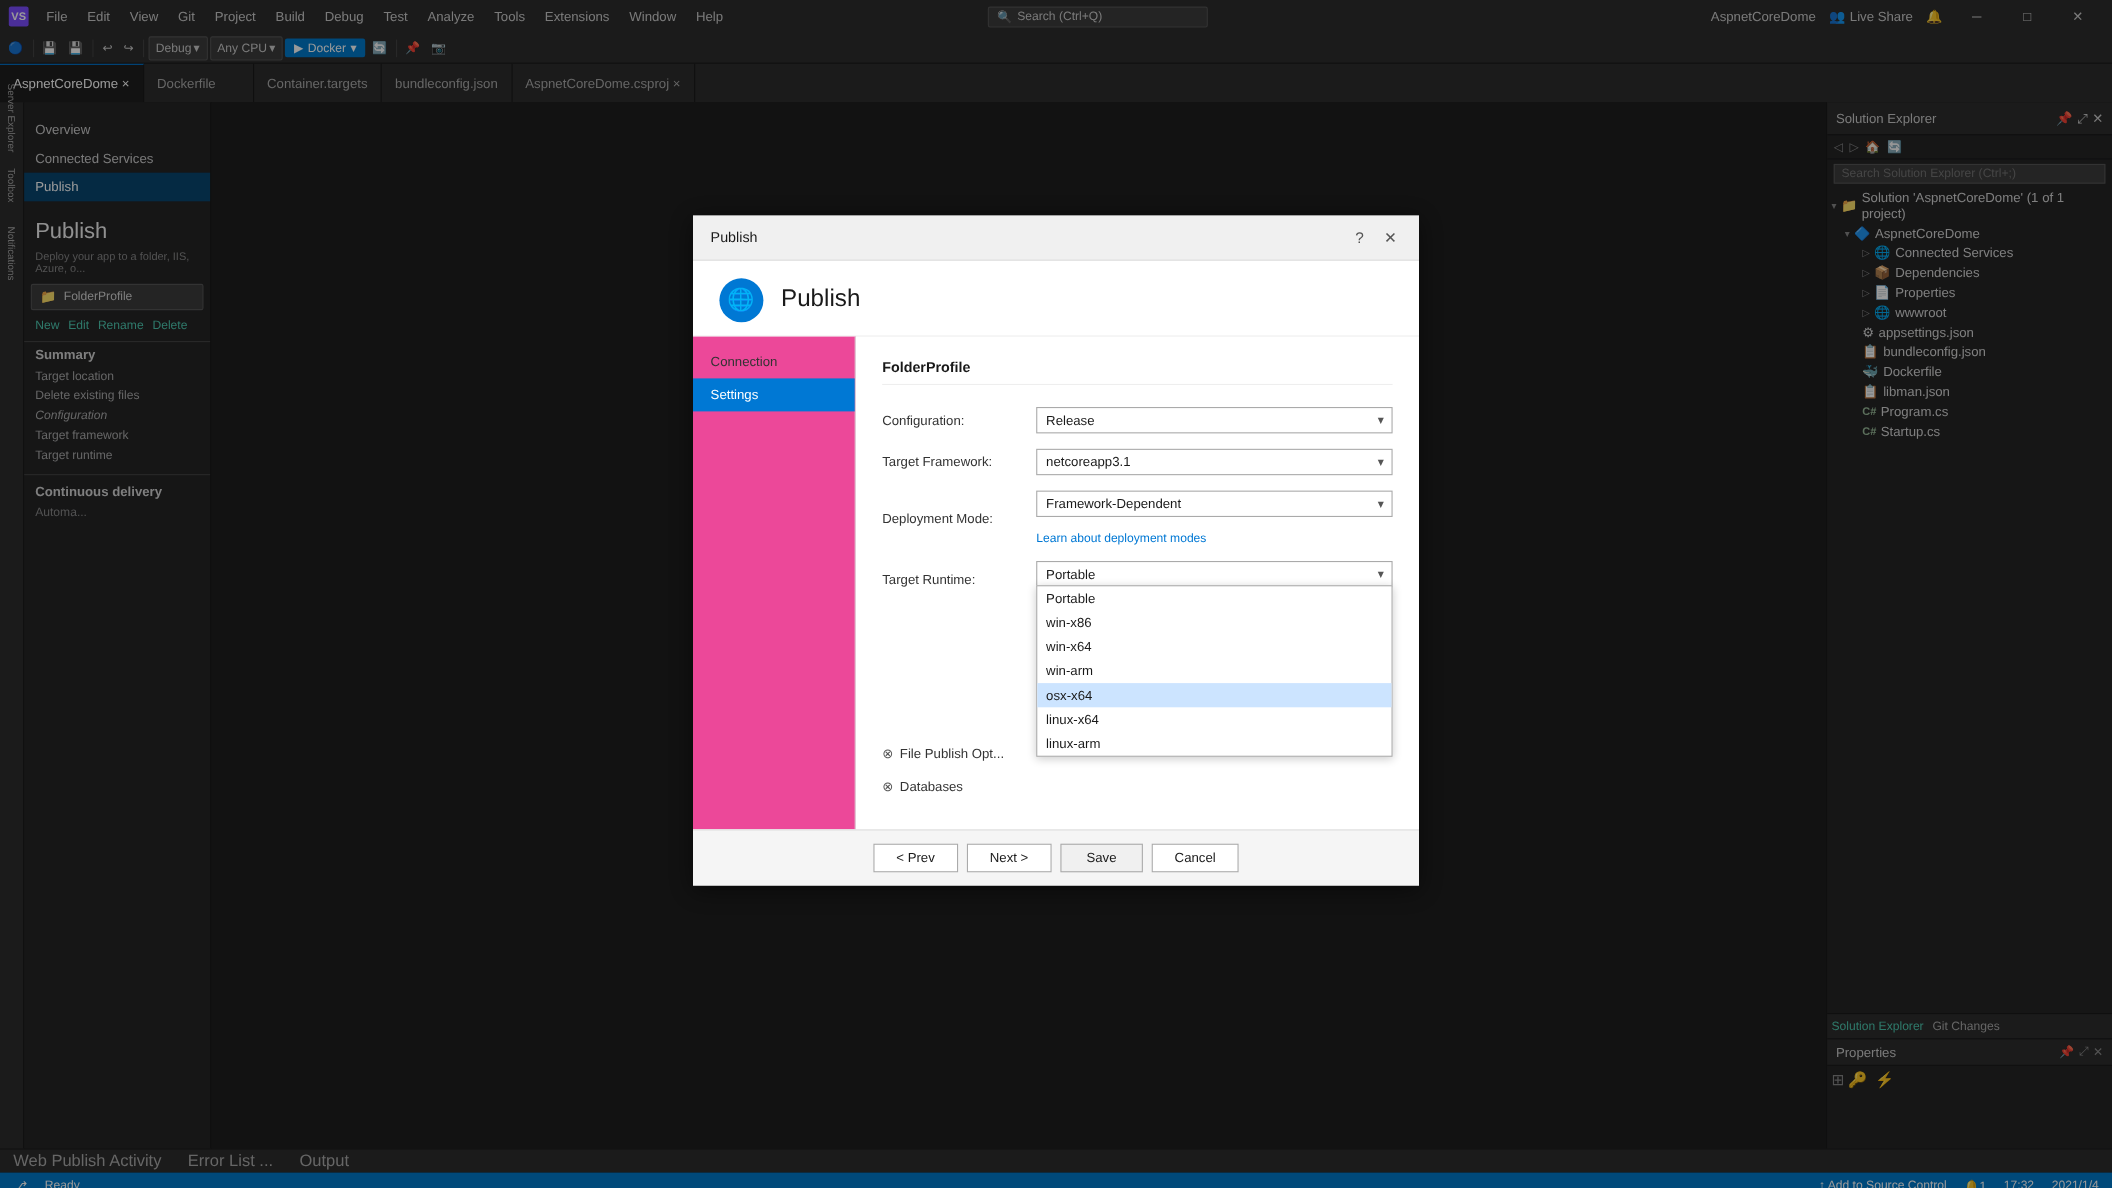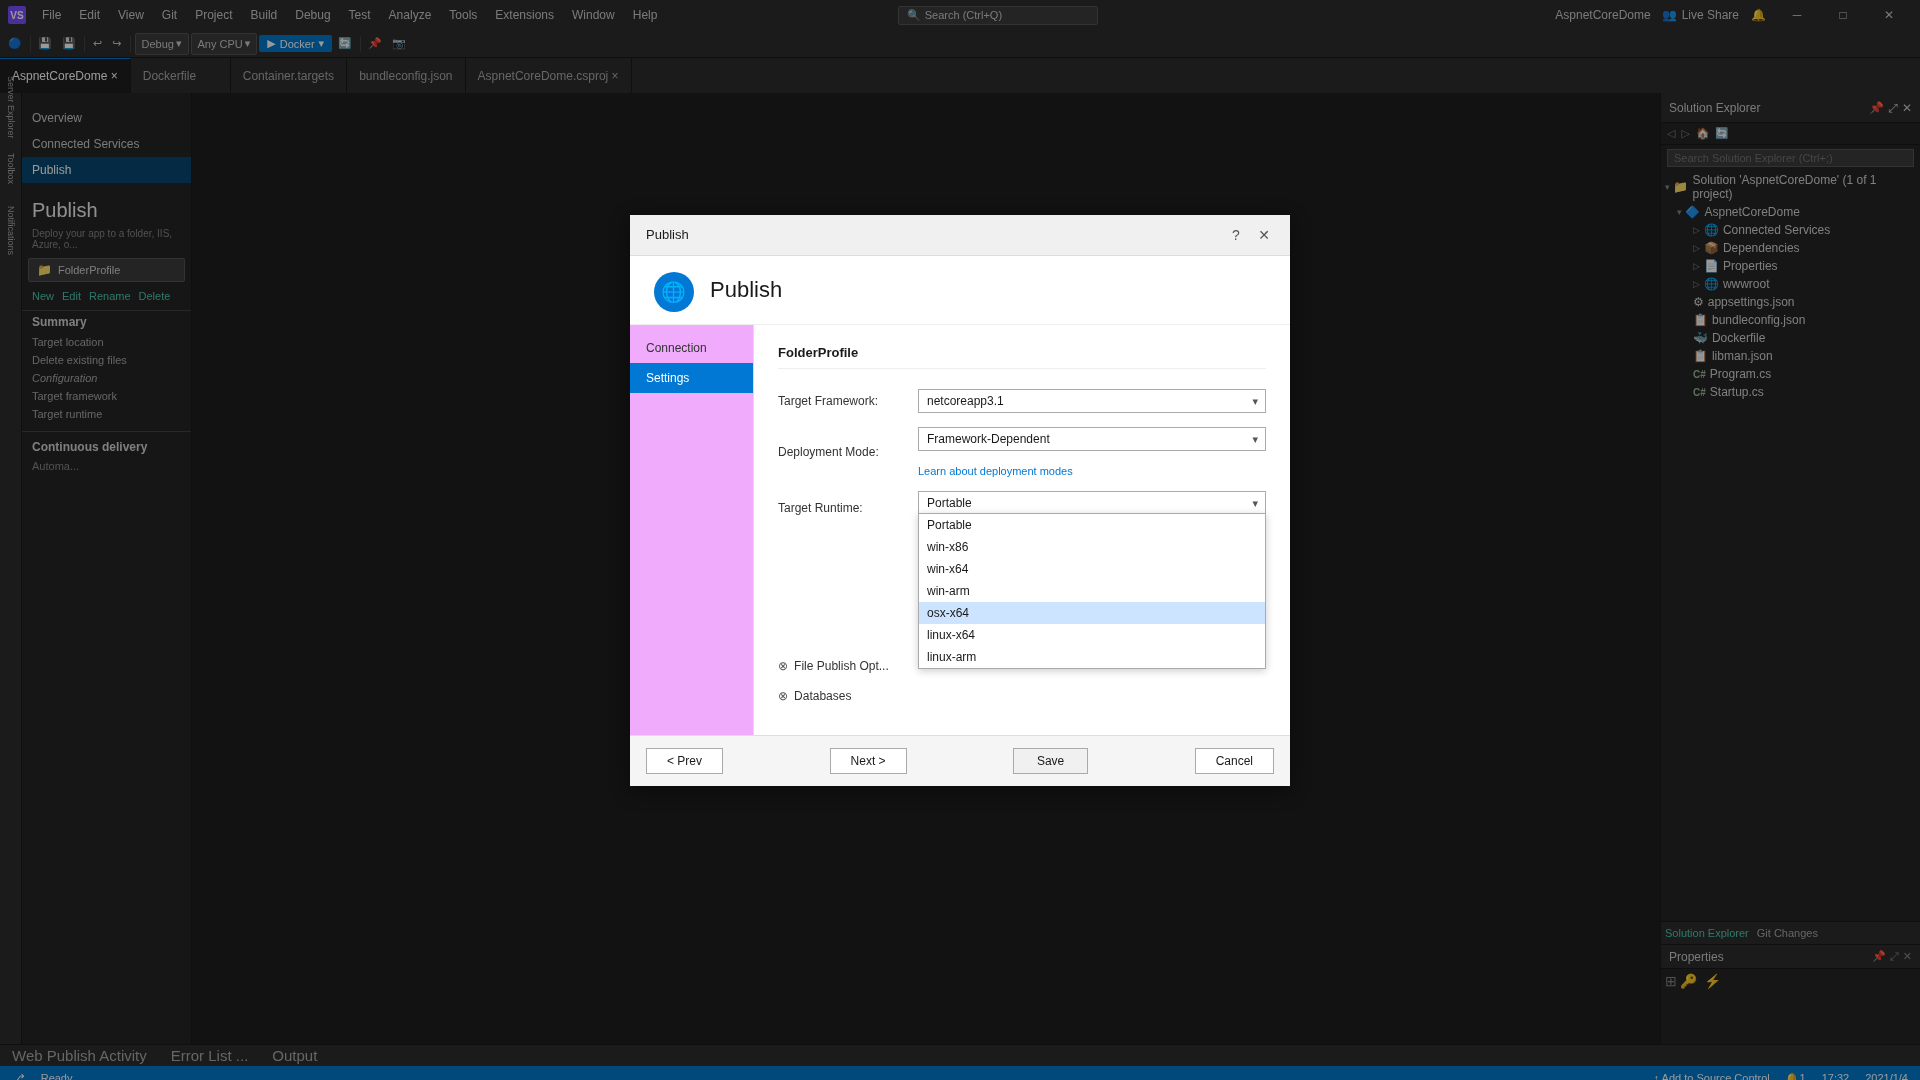--- a/index.html
+++ b/index.html
@@ -58,21 +58,21 @@
     .status-right { margin-left: auto; display: flex; gap: 16px; }
 
     
     .modal-overlay { position: fixed; top: 0; left: 0; right: 0; bottom: 0; background: rgba(0,0,0,0.4); display: flex; align-items: center; justify-content: center; z-index: 1000; }
     .modal { background: white; width: 660px; min-height: 500px; box-shadow: 0 4px 20px rgba(0,0,0,0.5); display: flex; flex-direction: column; }
     .modal-header { background: #f0f0f0; padding: 10px 16px; display: flex; align-items: center; justify-content: space-between; border-bottom: 1px solid #ddd; }
     .modal-title { font-size: 13px; color: #1a1a1a; }
     .modal-controls { display: flex; gap: 8px; }
     .modal-btn-icon { width: 20px; height: 20px; display: flex; align-items: center; justify-content: center; color: #555; cursor: pointer; font-size: 14px; }
     .modal-body { display: flex; flex: 1; }
-    .modal-nav { width: 124px; background: #f0abfc; border-right: 1px solid #ddd; padding: 8px 0; }
+    .modal-nav { width: 148px; background: #ec4899; border-right: 1px solid #ddd; padding: 8px 0; }
     .modal-nav-item { padding: 8px 16px; font-size: 12px; color: #333; cursor: pointer; }
     .modal-nav-item.active { background: #0078d4; color: white; }
     .modal-content { flex: 1; padding: 20px 24px; }
 
     .modal-section-title { font-size: 13px; font-weight: 600; color: #1a1a1a; margin-bottom: 20px; padding-bottom: 8px; border-bottom: 1px solid #eee; }
 
     .form-row { display: flex; align-items: center; margin-bottom: 14px; }
     .form-label { width: 140px; font-size: 12px; color: #333; flex-shrink: 0; }
     .form-control { flex: 1; }
     .form-select { width: 100%; padding: 4px 8px; border: 1px solid #aaa; background: white; font-size: 12px; color: #1a1a1a; cursor: pointer; appearance: none; -webkit-appearance: none; position: relative; }
@@ -82,21 +82,21 @@
 
     
     .dropdown-popup { position: absolute; background: white; border: 1px solid #aaa; box-shadow: 0 2px 8px rgba(0,0,0,0.2); z-index: 100; width: 326px; }
     .dropdown-item { padding: 4px 8px; font-size: 12px; color: #1a1a1a; cursor: pointer; }
     .dropdown-item.selected { background: #cce4ff; }
 
     .collapsible-section { margin-bottom: 8px; }
     .collapsible-header { display: flex; align-items: center; gap: 6px; font-size: 12px; color: #333; cursor: pointer; padding: 4px 0; }
     .collapsible-icon { font-size: 12px; color: #555; }
 
-    .modal-footer { padding: 12px 16px; border-top: 1px solid #ddd; display: flex; justify-content: space-between; gap: 8px; background: #f5f5f5; }
+    .modal-footer { padding: 12px 16px; border-top: 1px solid #ddd; display: flex; justify-content: center; gap: 8px; background: #f5f5f5; }
     .btn { padding: 5px 20px; font-size: 12px; border: 1px solid #aaa; background: white; color: #1a1a1a; cursor: pointer; min-width: 75px; text-align: center; }
     .btn.primary { background: #f0f0f0; }
 
     .publish-main-icon { width: 40px; height: 40px; background: #0078d4; border-radius: 50%; display: flex; align-items: center; justify-content: center; }
     .publish-icon-globe { color: white; font-size: 20px; }
     .modal-publish-title { font-size: 22px; font-weight: 300; color: #1a1a1a; margin-bottom: 4px; }
 
     .modal-top-section { display: flex; align-items: center; gap: 16px; padding: 16px 24px 12px; border-bottom: 1px solid #eee; }
 
     
@@ -374,20 +374,29 @@
     <div class="modal-body">
 
       <div class="modal-nav">
         <div class="modal-nav-item">Connection</div>
         <div class="modal-nav-item active">Settings</div>
       </div>
 
       <div class="modal-content" style="position:relative;">
         <div class="modal-section-title">FolderProfile</div>
 
+        <div class="form-row">
+          <div class="form-label">Configuration:</div>
+          <div class="form-control select-wrapper">
+            <select class="form-select">
+              <option>Release</option>
+              <option>Debug</option>
+            </select>
+          </div>
+        </div>
 
         <div class="form-row">
           <div class="form-label">Target Framework:</div>
           <div class="form-control select-wrapper">
             <select class="form-select">
               <option>netcoreapp3.1</option>
             </select>
           </div>
         </div>
 

